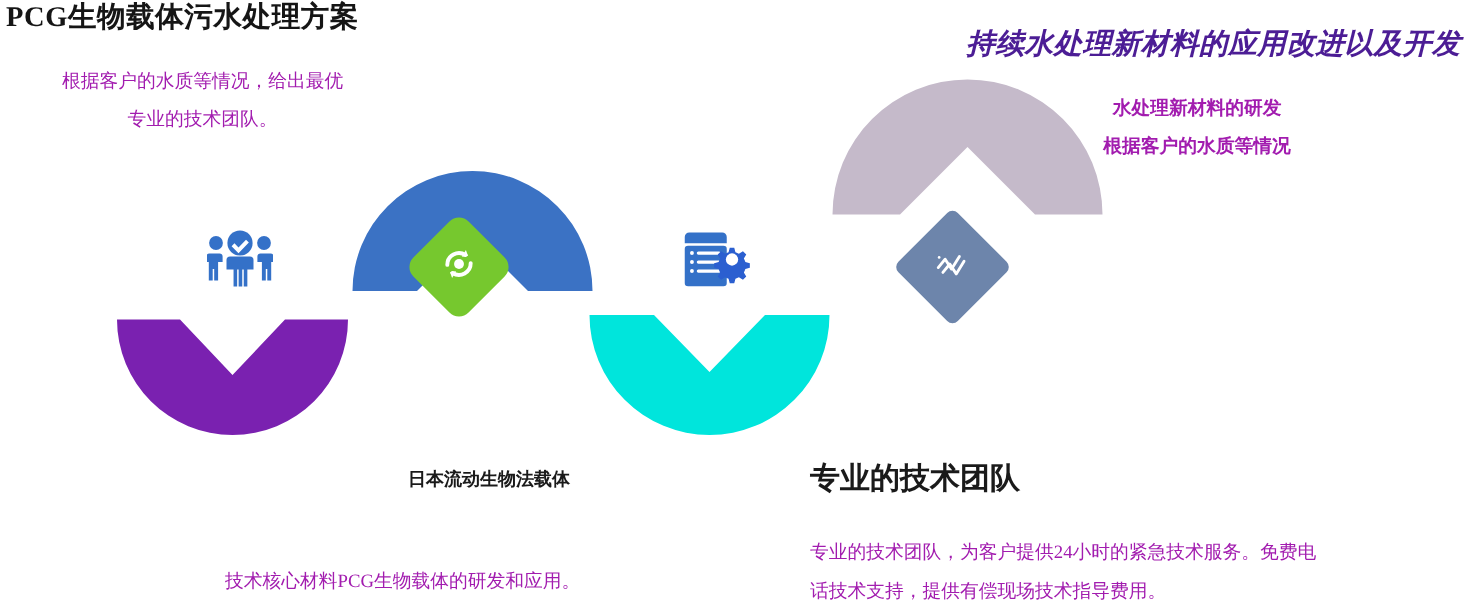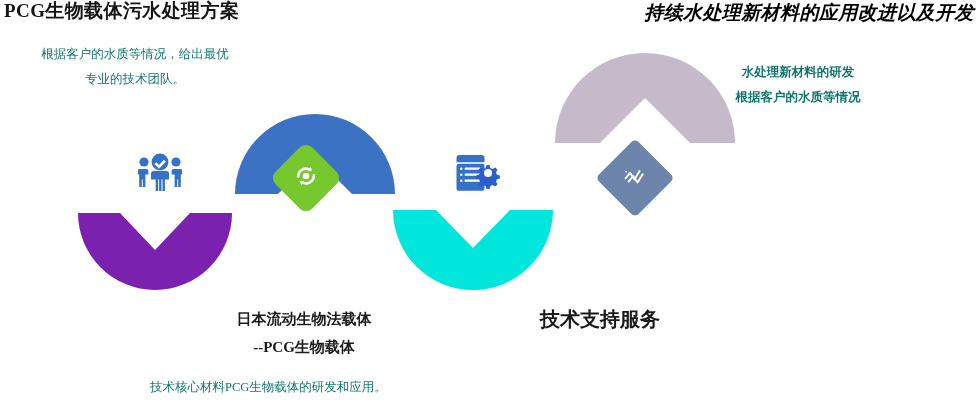--- a/index.html
+++ b/index.html
@@ -12,38 +12,38 @@
   }
   .stage{position:absolute;left:0;top:0;width:976px;height:354px;}
 
   
   .title-left{
     position:absolute;left:4px;top:-2px;
     font-size:19px;font-weight:700;color:#151515;
     letter-spacing:.4px;white-space:nowrap;
   }
   .title-right{
-    position:absolute;right:2px;top:0px;
-    font-size:19px;font-weight:700;font-style:italic;color:#000000;
+    position:absolute;right:2px;top:16px;
+    font-size:19px;font-weight:700;font-style:italic;color:#4c1d95;
     letter-spacing:.4px;white-space:nowrap;
   }
 
   
   .desc{
-    position:absolute;color:#0f766e;font-size:12.5px;line-height:25px;
+    position:absolute;color:#a21caf;font-size:12.5px;line-height:25px;
   }
   .desc-tl{left:20px;top:42px;width:230px;text-align:center;}
   .desc-tr{right:58px;top:60px;width:240px;text-align:center;font-weight:bold;}
   .desc-br{left:540px;top:355px;width:420px;text-align:left;line-height:26px;}
   .desc-bl{left:150px;top:375px;width:330px;text-align:left;}
 
   
   .head-bl{
-    position:absolute;left:154px;top:305px;width:300px;
-    text-align:center;font-size:15px;font-weight:700;color:#1a1a1a;
+    position:absolute;left:176px;top:305px;width:300px;
+    text-align:center;font-size:12px;font-weight:700;color:#1a1a1a;
     line-height:28px;
   }
   .head-br{
     position:absolute;left:540px;top:305px;width:300px;
     text-align:left;font-size:20px;font-weight:700;color:#1a1a1a;
     line-height:28px;
   }
 
   
   .shapes{position:absolute;left:0;top:0;width:976px;height:406px;}
@@ -85,25 +85,28 @@
     <div>专业的技术团队。</div>
   </div>
 
   <div class="desc desc-tr">
     <div>水处理新材料的研发</div>
     <div>根据客户的水质等情况</div>
   </div>
 
   <div class="head-bl">
     <div>日本流动生物法载体</div>
-    <div>--PCG生物载体</div>
   </div>
   <div class="desc desc-bl">技术核心材料PCG生物载体的研发和应用。</div>
 
-  <div class="head-br">技术支持服务</div>
+  <div class="head-br">专业的技术团队</div>
+  <div class="desc desc-br">
+    <div>专业的技术团队，为客户提供24小时的紧急技术服务。免费电</div>
+    <div>话技术支持，提供有偿现场技术指导费用。</div>
+  </div>
 
   <div class="icon-plain" style="left:138px;top:152px;width:44px;height:40px;">
     <svg width="44" height="40" viewBox="0 0 44 40" fill="#3471c8">
 
       <circle cx="22" cy="10" r="8.4"></circle>
       <path d="M18.3 10.2 l2.7 2.8 l5-5.2 l1.9 1.9 l-6.9 7.1 l-4.6 -4.7 z" fill="#ffffff"></path>
 
       <circle cx="6" cy="10" r="4.6"></circle>
       <circle cx="38" cy="10" r="4.6"></circle>
 

